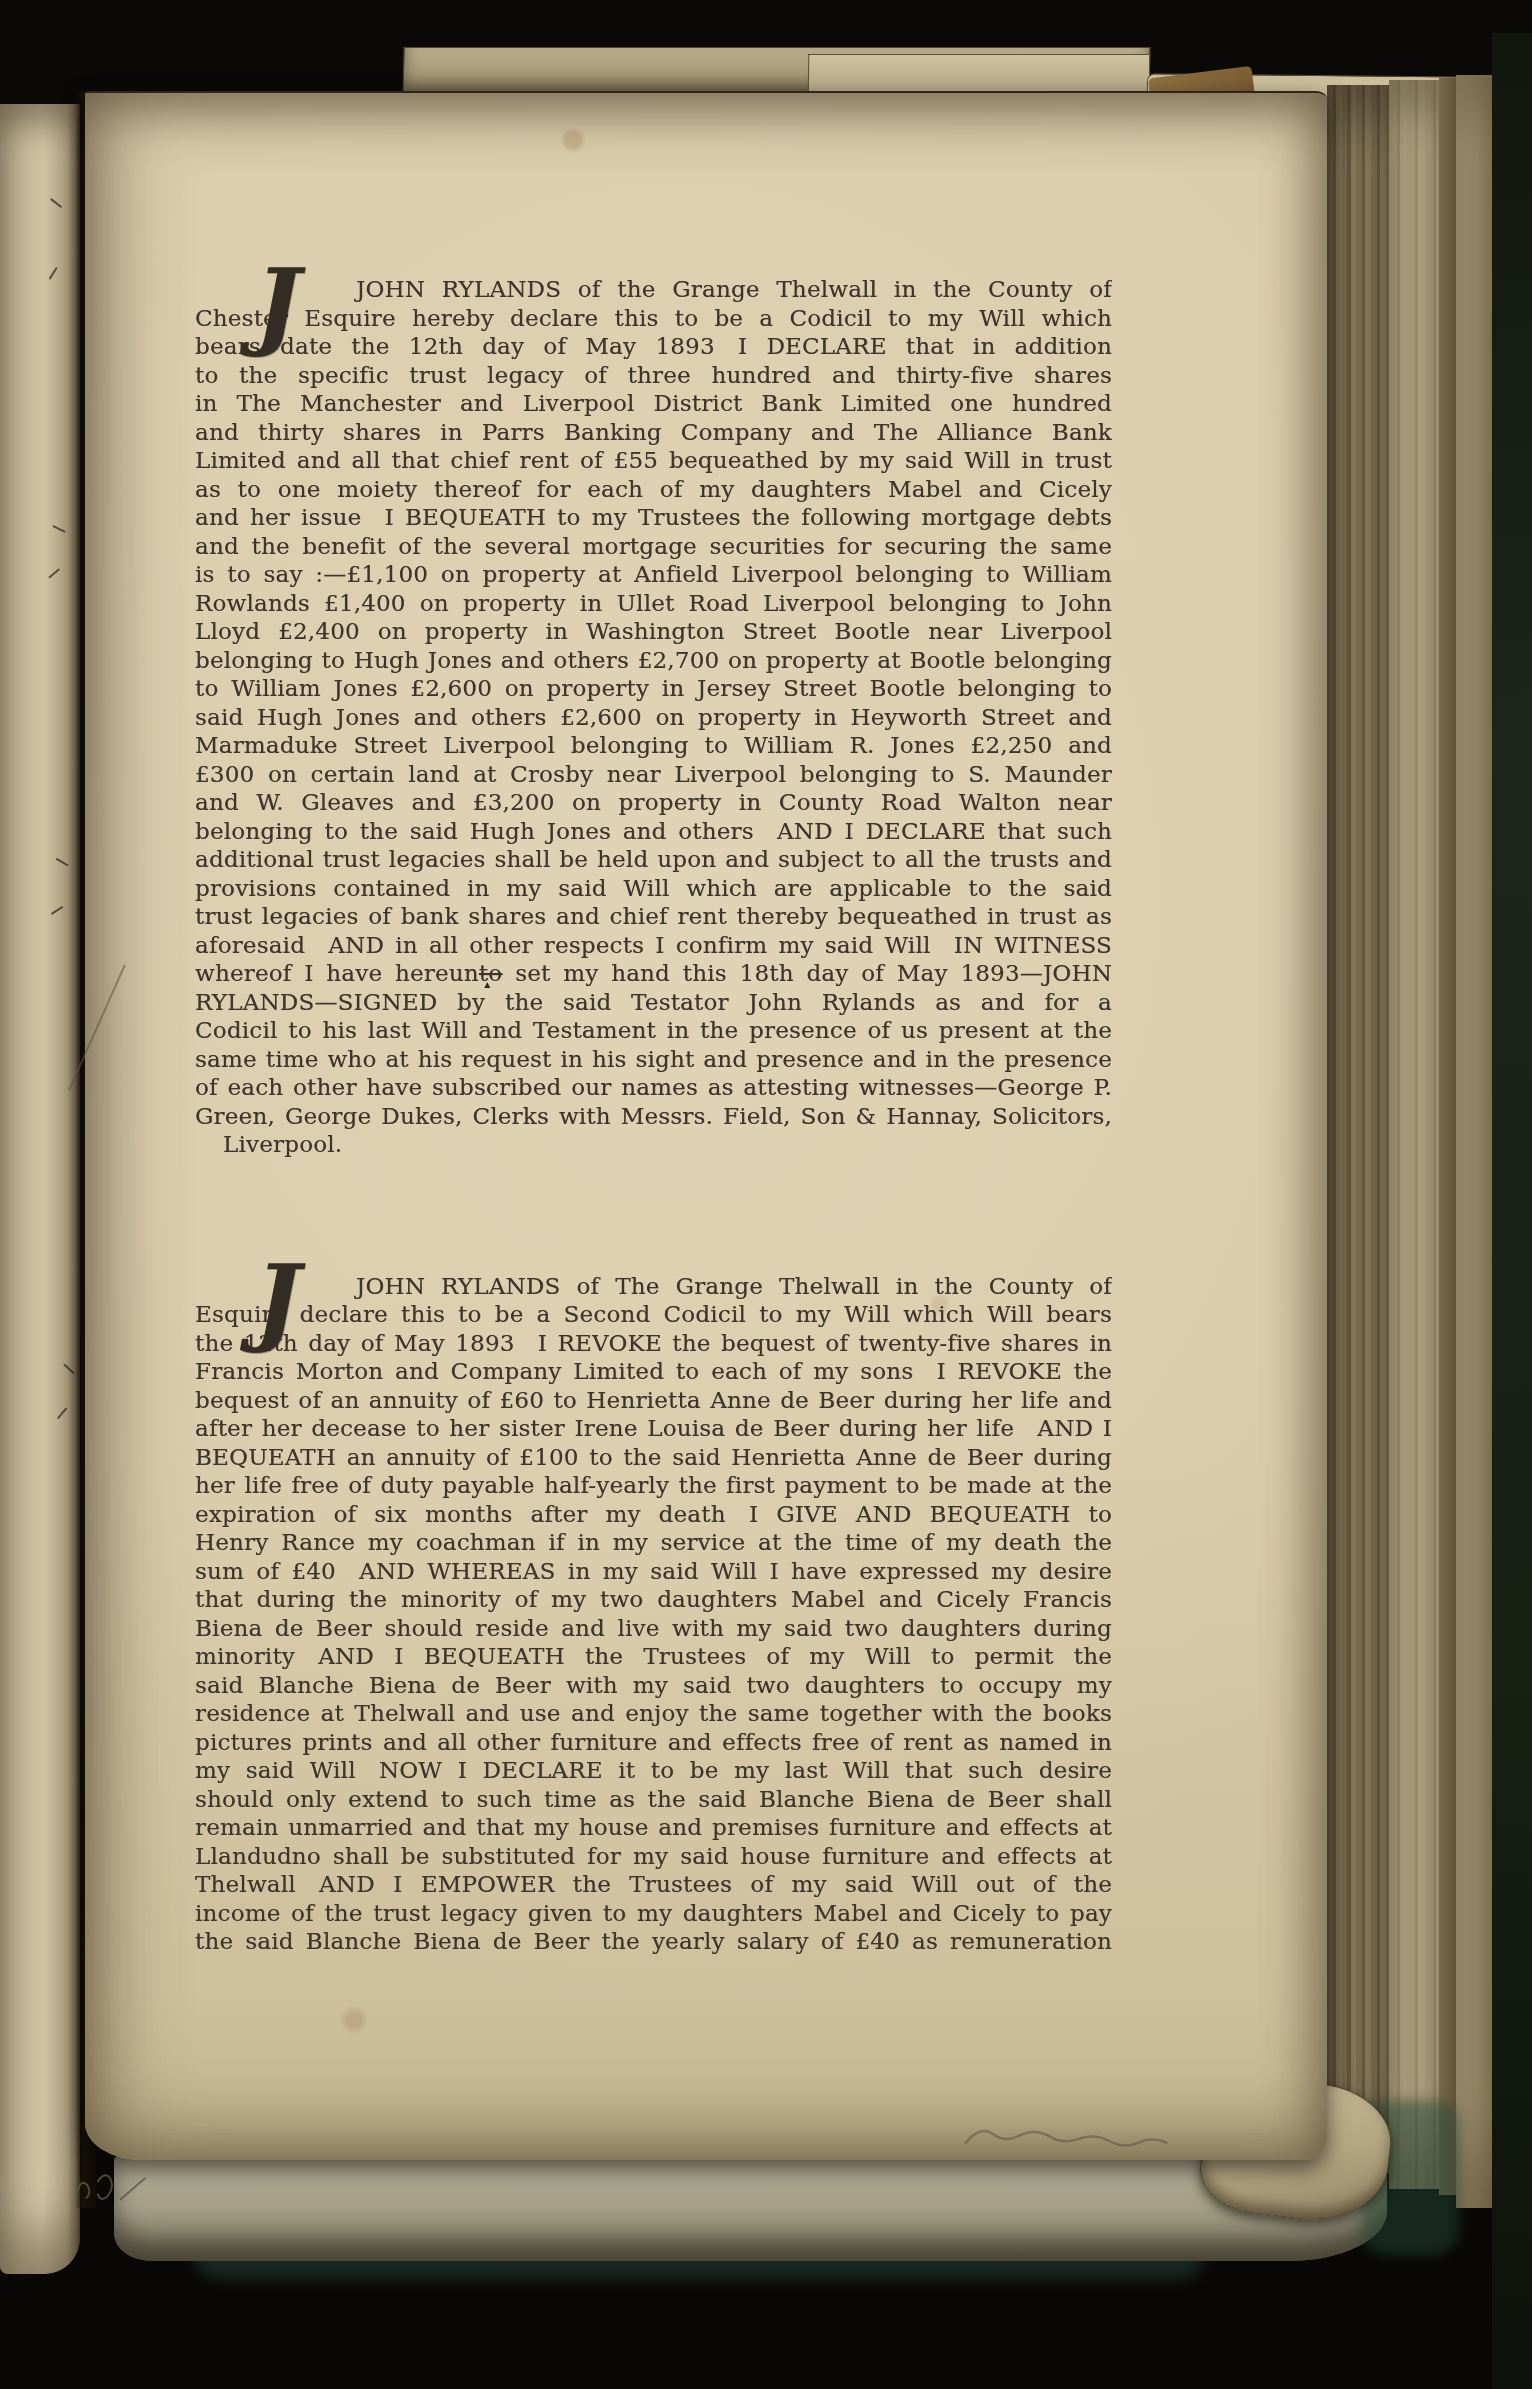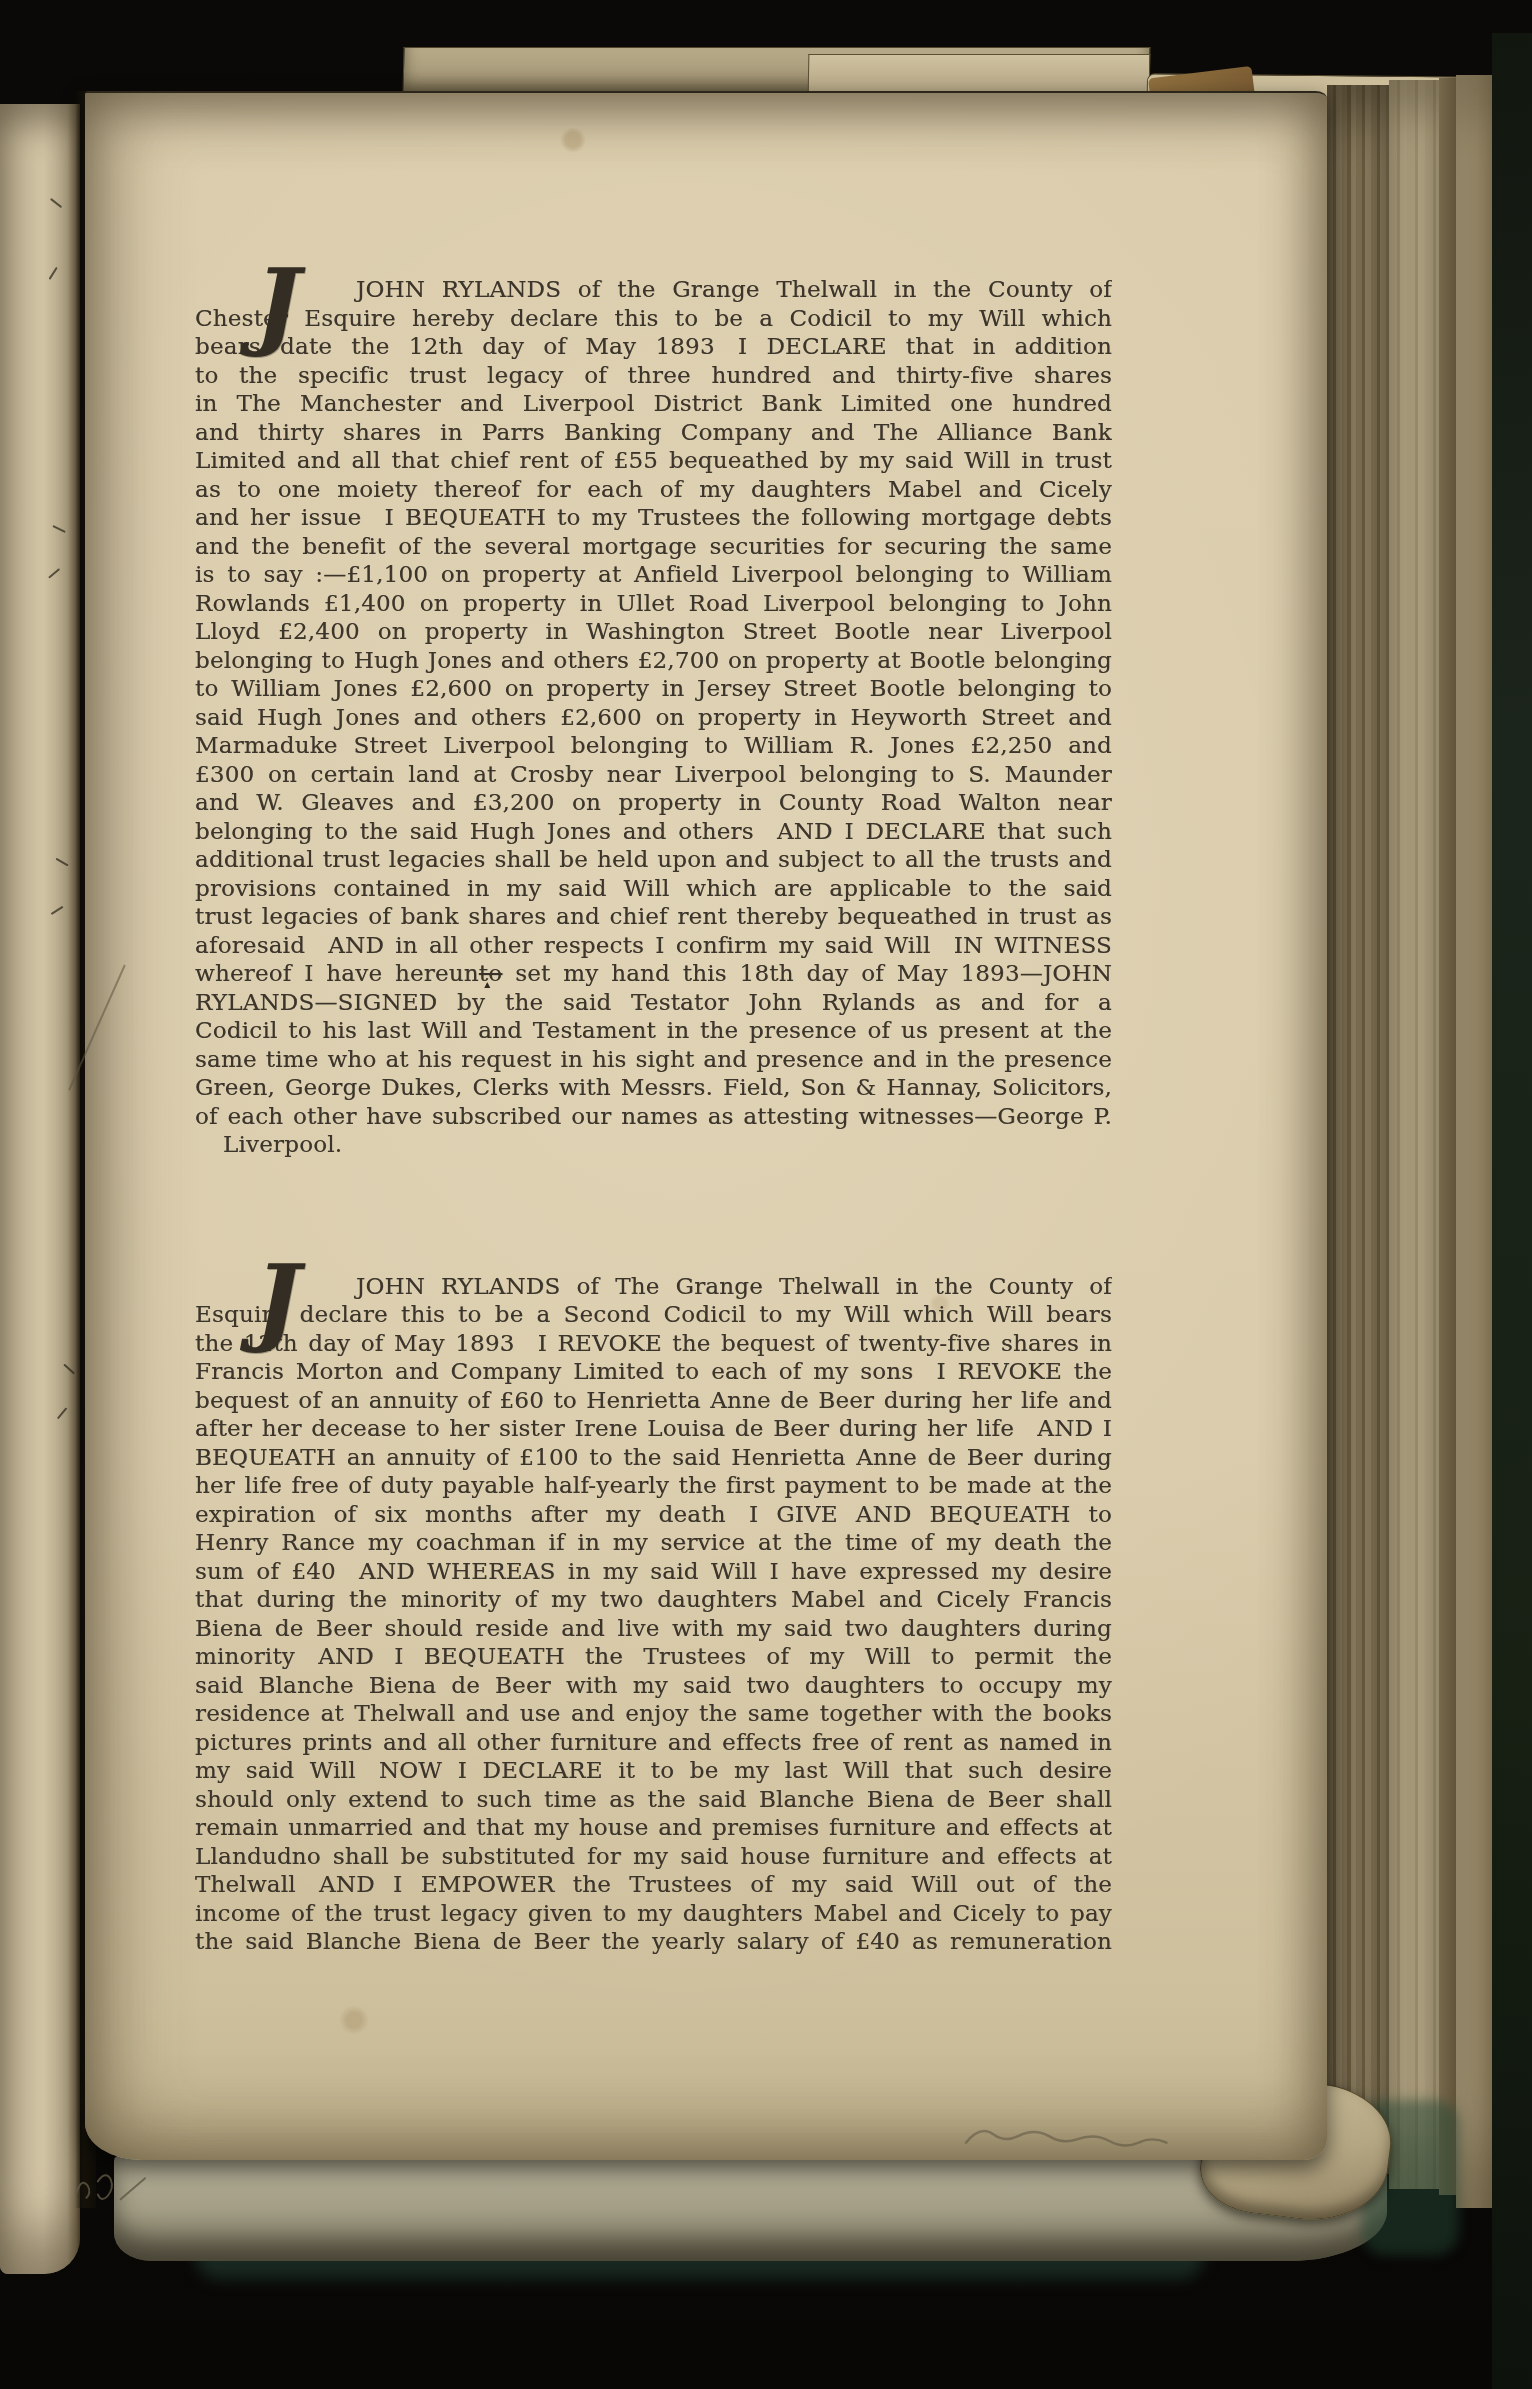--- a/index.html
+++ b/index.html
@@ -174,22 +174,22 @@
           <div class="line">and W. Gleaves and £3,200 on property in County Road Walton near Liverpool</div>
           <div class="line">belonging to the said Hugh Jones and others AND I DECLARE that such</div>
           <div class="line">additional trust legacies shall be held upon and subject to all the trusts and</div>
           <div class="line">provisions contained in my said Will which are applicable to the said specific</div>
           <div class="line">trust legacies of bank shares and chief rent thereby bequeathed in trust as</div>
           <div class="line">aforesaid AND in all other respects I confirm my said Will IN WITNESS</div>
           <div class="line"><span>whereof I have hereun</span><span class="struckwrap"><span class="struck">to</span><span class="caret-mark">▲</span></span><span> set my hand this 18th day of May 1893—JOHN</span></div>
           <div class="line">RYLANDS—SIGNED by the said Testator John Rylands as and for a</div>
           <div class="line">Codicil to his last Will and Testament in the presence of us present at the</div>
           <div class="line">same time who at his request in his sight and presence and in the presence</div>
+          <div class="line">of each other have subscribed our names as attesting witnesses—George P.</div>
           <div class="line">Green, George Dukes, Clerks with Messrs. Field, Son &amp; Hannay, Solicitors,</div>
-          <div class="line">of each other have subscribed our names as attesting witnesses—George P.</div>
           <div class="line lastleft">Liverpool.</div>
         </div>
     </div>
 
     <div class="paragraph">
       <span class="drop-cap">J</span>
       <div class="lines">
           <div class="line first">JOHN RYLANDS of The Grange Thelwall in the County of Chester</div>
           <div class="line">Esquire declare this to be a Second Codicil to my Will which Will bears date</div>
           <div class="line">the 12th day of May 1893 I REVOKE the bequest of twenty-five shares in</div>

